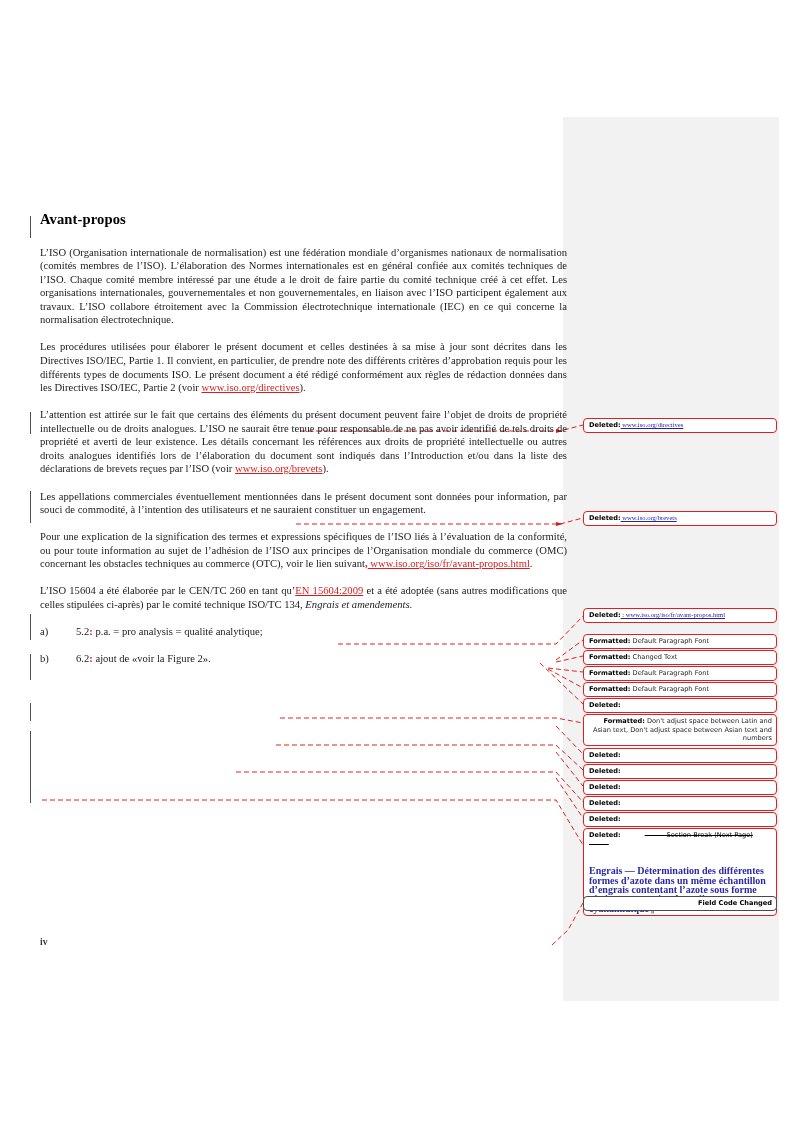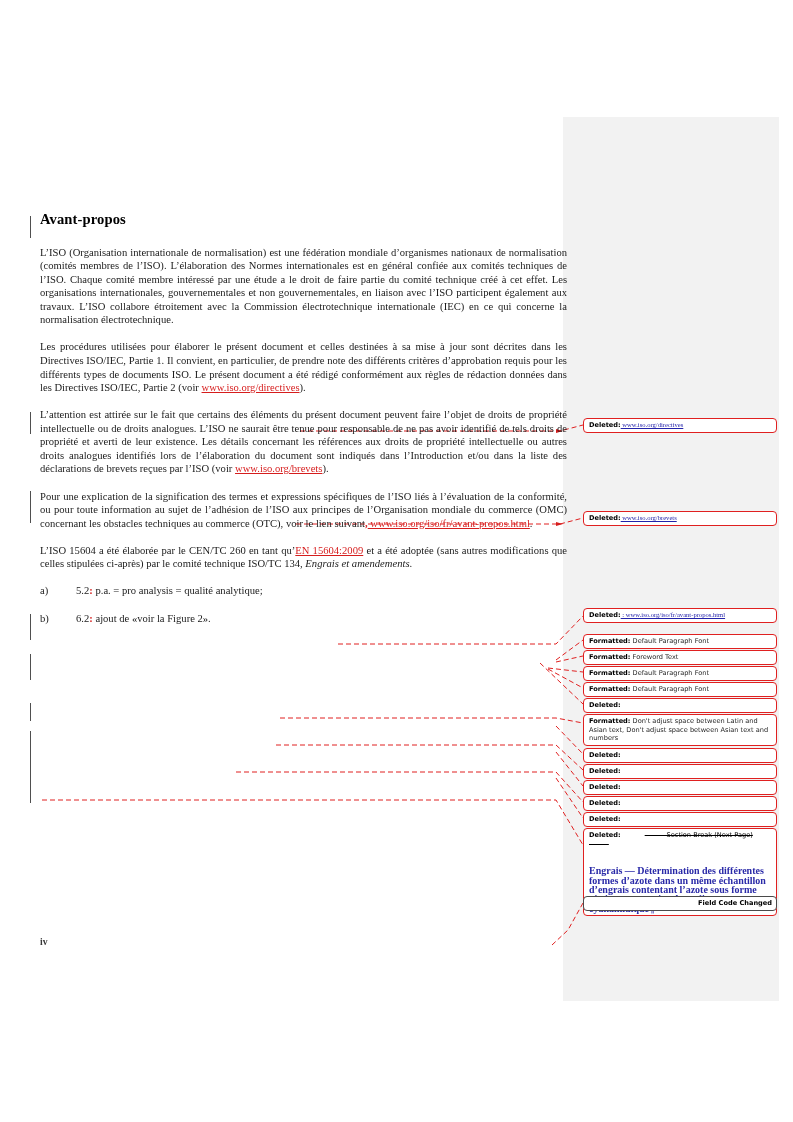--- a/index.html
+++ b/index.html
@@ -116,20 +116,21 @@
   <div id="doc">
 
     <h1>Avant-propos</h1>
 
     <p>L’ISO (Organisation internationale de normalisation) est une fédération mondiale d’organismes nationaux de normalisation (comités membres de l’ISO). L’élaboration des Normes internationales est en général confiée aux comités techniques de l’ISO. Chaque comité membre intéressé par une étude a le droit de faire partie du comité technique créé à cet effet. Les organisations internationales, gouvernementales et non gouvernementales, en liaison avec l’ISO participent également aux travaux. L’ISO collabore étroitement avec la Commission électrotechnique internationale (IEC) en ce qui concerne la normalisation électrotechnique.</p>
 
     <p><span>Les procédures utilisées pour élaborer le présent document et celles destinées à sa mise à jour sont décrites dans les Directives ISO/IEC, Partie 1. Il convient, en particulier, de prendre note des différents critères d’approbation requis pour les différents types de documents ISO. Le présent document a été rédigé conformément aux règles de rédaction données dans les Directives ISO/IEC, Partie 2 (voir </span><span class="ins">www.iso.org/directives</span><span>).</span></p>
 
     <p><span>L’attention est attirée sur le fait que certains des éléments du présent document peuvent faire l’objet de droits de propriété intellectuelle ou de droits analogues. L’ISO ne saurait être tenue pour responsable de ne pas avoir identifié de tels droits de propriété et averti de leur existence. Les détails concernant les références aux droits de propriété intellectuelle ou autres droits analogues identifiés lors de l’élaboration du document sont indiqués dans l’Introduction et/ou dans la liste des déclarations de brevets reçues par l’ISO (voir </span><span class="ins">www.iso.org/brevets</span><span>).</span></p>
 
+    <p>Les appellations commerciales éventuellement mentionnées dans le présent document sont données pour information, par souci de commodité, à l’intention des utilisateurs et ne sauraient constituer un engagement.</p>
 
     <p><span>Pour une explication de la signification des termes et expressions spécifiques de l’ISO liés à l’évaluation de la conformité, ou pour toute information au sujet de l’adhésion de l’ISO aux principes de l’Organisation mondiale du commerce (OMC) concernant les obstacles techniques au commerce (OTC), voir le lien suivant</span><span class="mk">,</span><span class="ins"> www.iso.org/iso/fr/avant-propos.html</span><span>.</span></p>
 
     <p><span>L’ISO 15604 a été élaborée par le CEN/TC 260 en tant qu’</span><span class="ins">EN 15604:2009</span><span> et a été adoptée (sans autres modifications que celles stipulées ci-après) par le comité technique ISO/TC 134, </span><span class="ital">Engrais et amendements</span><span>.</span></p>
 
 
     <div class="itm">
       <span class="lbl">a)</span>
       <span class="txt"><span>5.2</span><span class="mk">:</span><span> p.a. = pro analysis = qualité analytique;</span></span>
     </div>
@@ -140,25 +141,25 @@
     </div>
   </div>
 
   <div id="pageno">iv</div>
 
   <div id="balloon-stack">
       <div class="balloon" style="top: 418px;"><b>Deleted:</b><span class="lnk"> www.iso.org/directives</span></div>
       <div class="balloon" style="top: 511px;"><b>Deleted:</b><span class="lnk"> www.iso.org/brevets</span></div>
       <div class="balloon" style="top: 608px;"><b>Deleted:</b><span class="lnk">  : www.iso.org/iso/fr/avant-propos.html</span></div>
       <div class="balloon" style="top: 634px;"><b>Formatted:</b><span> Default Paragraph Font</span></div>
-      <div class="balloon" style="top: 650px;"><b>Formatted:</b><span> Foreword Text</span></div>
+      <div class="balloon" style="top: 650px;"><b>Formatted:</b><span> Changed Text</span></div>
       <div class="balloon" style="top: 666px;"><b>Formatted:</b><span> Default Paragraph Font</span></div>
       <div class="balloon" style="top: 682px;"><b>Formatted:</b><span> Default Paragraph Font</span></div>
       <div class="balloon" style="top: 698px;"><b>Deleted:</b></div>
-      <div class="balloon" style="top: 714px;"><b>Formatted:</b><span> Don't adjust space between Latin and Asian text, Don't adjust space between Asian text and numbers</span></div>
+      <div class="balloon" style="top: 714px; text-align: right;"><b>Formatted:</b><span> Don't adjust space between Latin and Asian text, Don't adjust space between Asian text and numbers</span></div>
       <div class="balloon" style="top: 748px;"><b>Deleted:</b></div>
       <div class="balloon" style="top: 764px;"><b>Deleted:</b></div>
       <div class="balloon" style="top: 780px;"><b>Deleted:</b></div>
       <div class="balloon" style="top: 796px;"><b>Deleted:</b></div>
       <div class="balloon" style="top: 812px;"><b>Deleted:</b></div>
       <div class="balloon" style="top: 828px;"><b>Deleted:</b><span class="strike"> ———Section Break (Next Page)———</span><span class="blue">Engrais — Détermination des différentes formes d’azote dans un même échantillon d’engrais contentant l’azote sous forme nitrique ammoniacale, uréique et cyanamidique¶</span></div>
       <div class="balloon dark" style="top: 896px;"><b>Field Code Changed</b></div>
     </div>
 </div>
 

